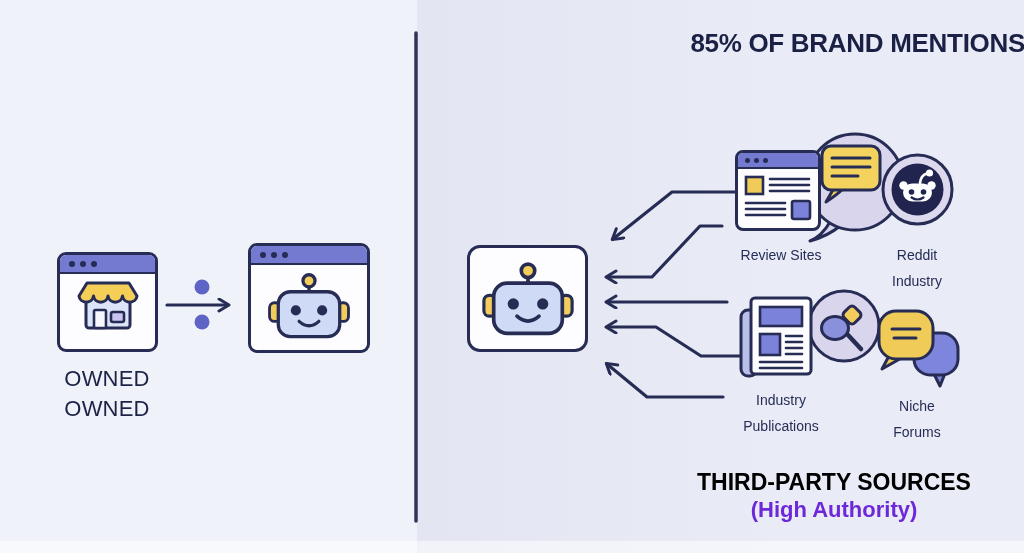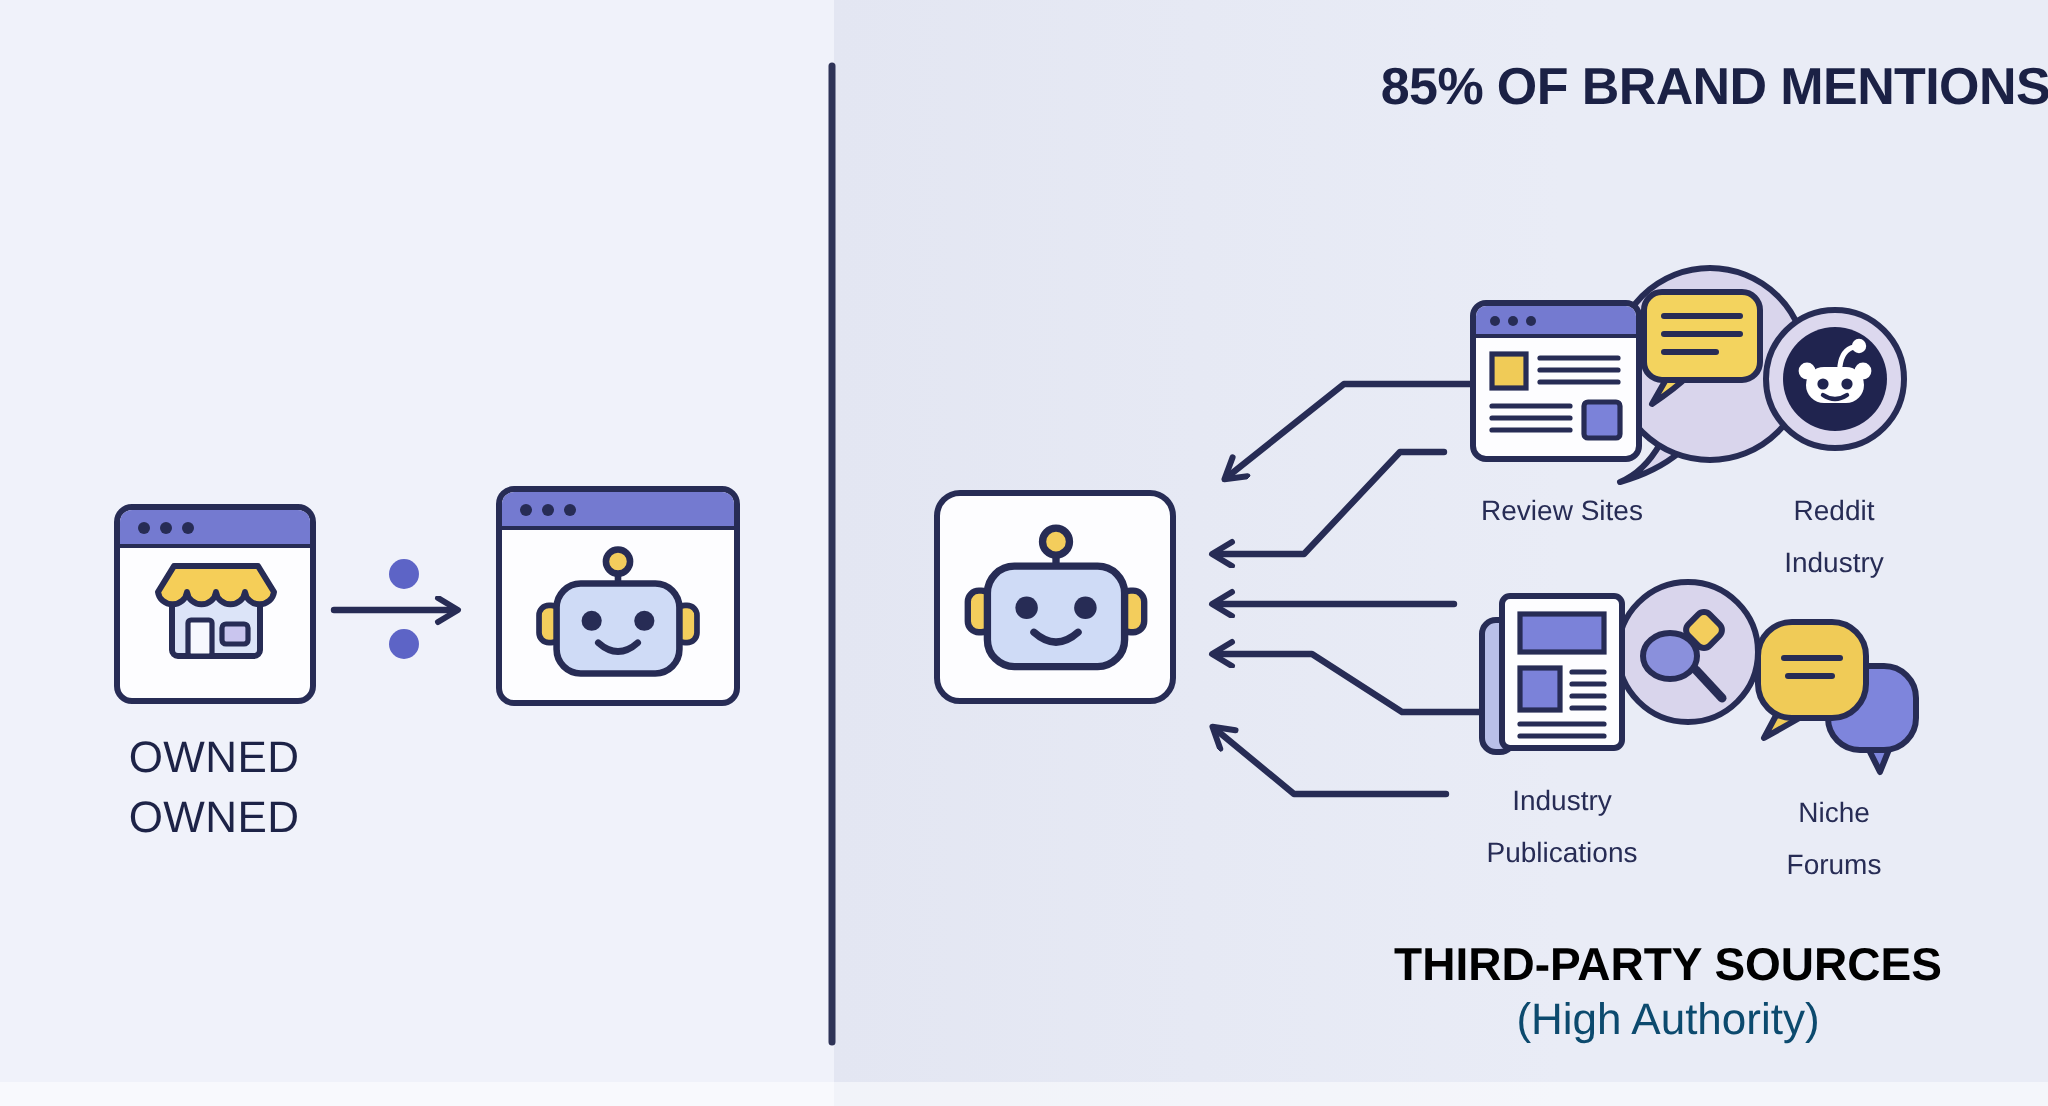--- a/index.html
+++ b/index.html
@@ -48,22 +48,22 @@
   }
   .src-label{
     position:absolute; text-align:center; color:#272c55;
     font-weight:500; font-size:14px; line-height:26px;
   }
   .footer-bold{
     position:absolute; text-align:center; color:#000000;
     font-weight:700; font-size:23px; line-height:28px;
   }
   .footer-reg{
-    position:absolute; text-align:center; color:#0c4a6e;
-    font-weight:400; font-size:22px; line-height:26px;
+    position:absolute; text-align:center; color:#6d28d9;
+    font-weight:700; font-size:22px; line-height:26px;
   }
 </style>
 </head>
 <body>
 
 <div class="stage">
 
   <div class="panel-right-bg abs"></div>
   <div class="bottom-strip abs"></div>
 

